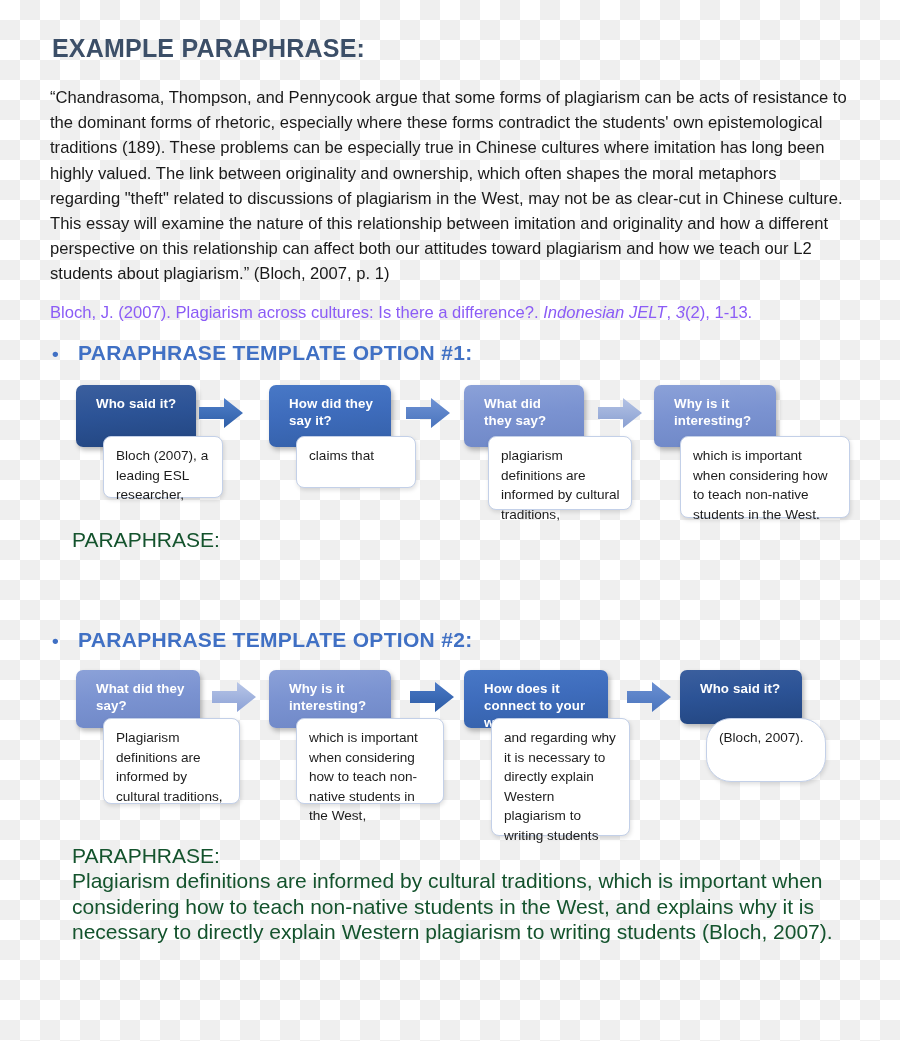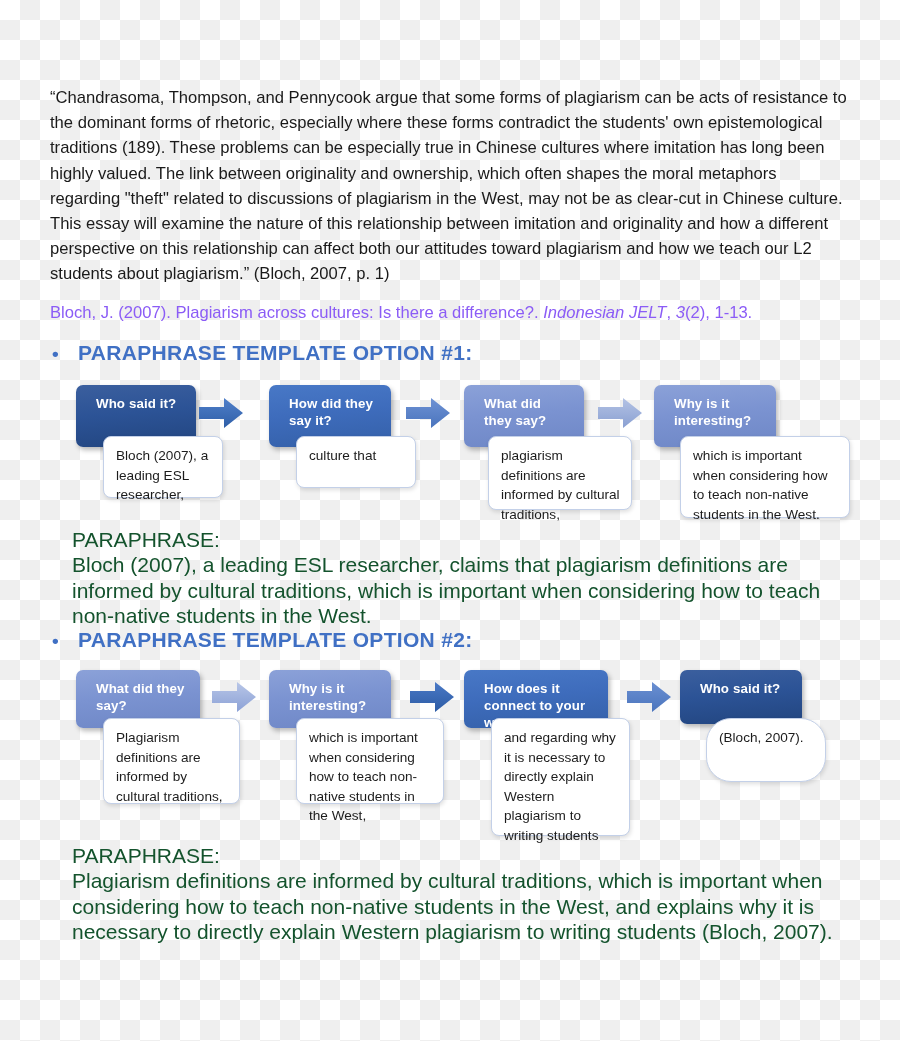--- a/index.html
+++ b/index.html
@@ -139,20 +139,21 @@
     display: block;
   }
   #paraphrase-1 { left: 72px; top: 527px; width: 790px; }
   #paraphrase-2 { left: 72px; top: 843px; width: 790px; }
 </style>
 </head>
 <body>
 
 <div class="page">
 
+  <div class="doc-title">EXAMPLE PARAPHRASE:</div>
 
   <div class="quote-block">“Chandrasoma, Thompson, and Pennycook argue that some forms of plagiarism can be acts of resistance to the dominant forms of rhetoric, especially where these forms contradict the students' own epistemological traditions (189). These problems can be especially true in Chinese cultures where imitation has long been highly valued. The link between originality and ownership, which often shapes the moral metaphors regarding "theft" related to discussions of plagiarism in the West, may not be as clear-cut in Chinese culture. This essay will examine the nature of this relationship between imitation and originality and how a different perspective on this relationship can affect both our attitudes toward plagiarism and how we teach our L2 students about plagiarism.” (Bloch, 2007, p. 1)</div>
 
   <div class="citation"><span>Bloch, J. (2007). Plagiarism across cultures: Is there a difference?. </span><i>Indonesian JELT</i><span>, </span><i>3</i><span>(2), 1-13.</span></div>
 
   <div class="section-heading" id="heading-1">
     <span class="bullet">•</span><span>PARAPHRASE TEMPLATE OPTION #1:</span>
   </div>
 
   <div class="flow" id="flow-1">
@@ -166,21 +167,21 @@
         <linearGradient id="ag1" x1="0" y1="0" x2="0" y2="1">
           <stop offset="0%" stop-color="#4f7fc9"></stop>
             <stop offset="100%" stop-color="#2f5fa8"></stop>
         </linearGradient>
       </defs>
       <path d="M2 11 H27 V2 L46 17 L27 32 V23 H2 Z" fill="url(#ag1)"></path>
     </svg>
 
     <div class="flow-node">
       <div class="node-header tone-mid" style="left:269px; top:385px; width:122px; height:62px;">How did they say it?</div>
-      <div class="node-body" style="left:296px; top:436px; width:120px; height:52px;">culture that</div>
+      <div class="node-body" style="left:296px; top:436px; width:120px; height:52px;">claims that</div>
     </div>
     <svg class="arrow" style="left:404px; top:396px;" viewBox="0 0 48 34">
       <defs>
         <linearGradient id="ag2" x1="0" y1="0" x2="0" y2="1">
           <stop offset="0%" stop-color="#6e92d4"></stop>
             <stop offset="100%" stop-color="#4a74bd"></stop>
         </linearGradient>
       </defs>
       <path d="M2 11 H27 V2 L46 17 L27 32 V23 H2 Z" fill="url(#ag2)"></path>
     </svg>
@@ -200,21 +201,20 @@
     </svg>
 
     <div class="flow-node">
       <div class="node-header tone-light" style="left:654px; top:385px; width:122px; height:62px;">Why is it interesting?</div>
       <div class="node-body" style="left:680px; top:436px; width:170px; height:82px;">which is important when considering how to teach non-native students in the West.</div>
     </div>
   </div>
 
   <div class="paraphrase-block" id="paraphrase-1">
     <span class="paraphrase-label">PARAPHRASE:</span>
-    <span>Bloch (2007), a leading ESL researcher, claims that plagiarism definitions are informed by cultural traditions, which is important when considering how to teach non-native students in the West.</span>
   </div>
 
   <div class="section-heading" id="heading-2">
     <span class="bullet">•</span><span>PARAPHRASE TEMPLATE OPTION #2:</span>
   </div>
 
   <div class="flow" id="flow-2">
 
     <div class="flow-node">
       <div class="node-header tone-light" style="left:76px; top:670px; width:124px; height:58px;">What did they say?</div>

